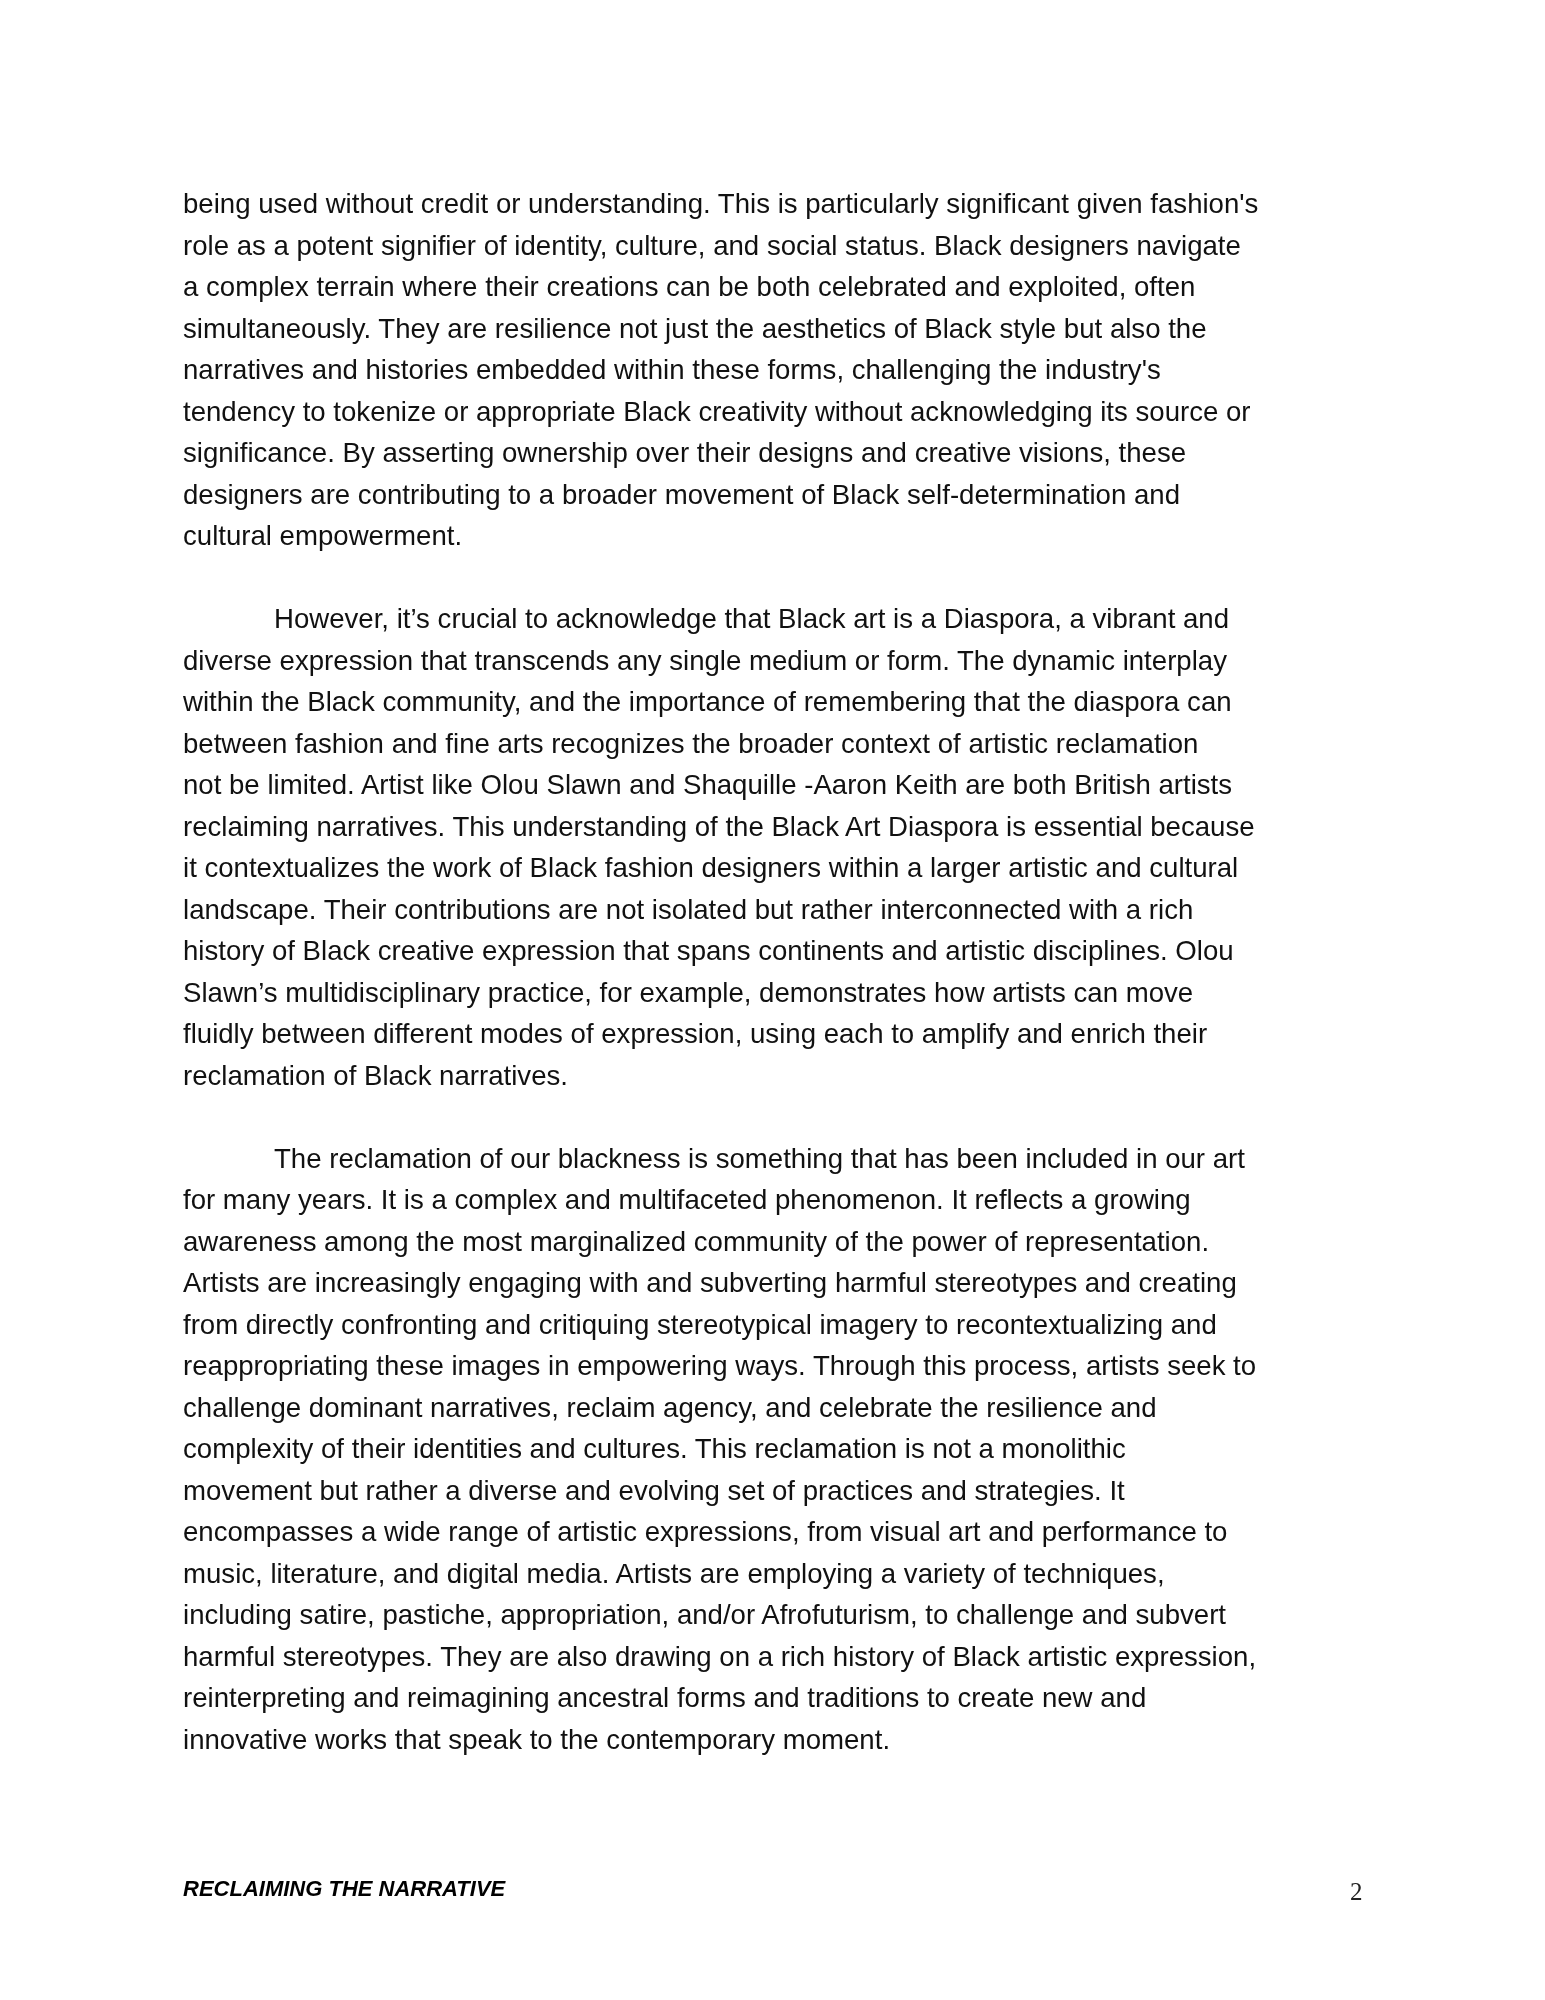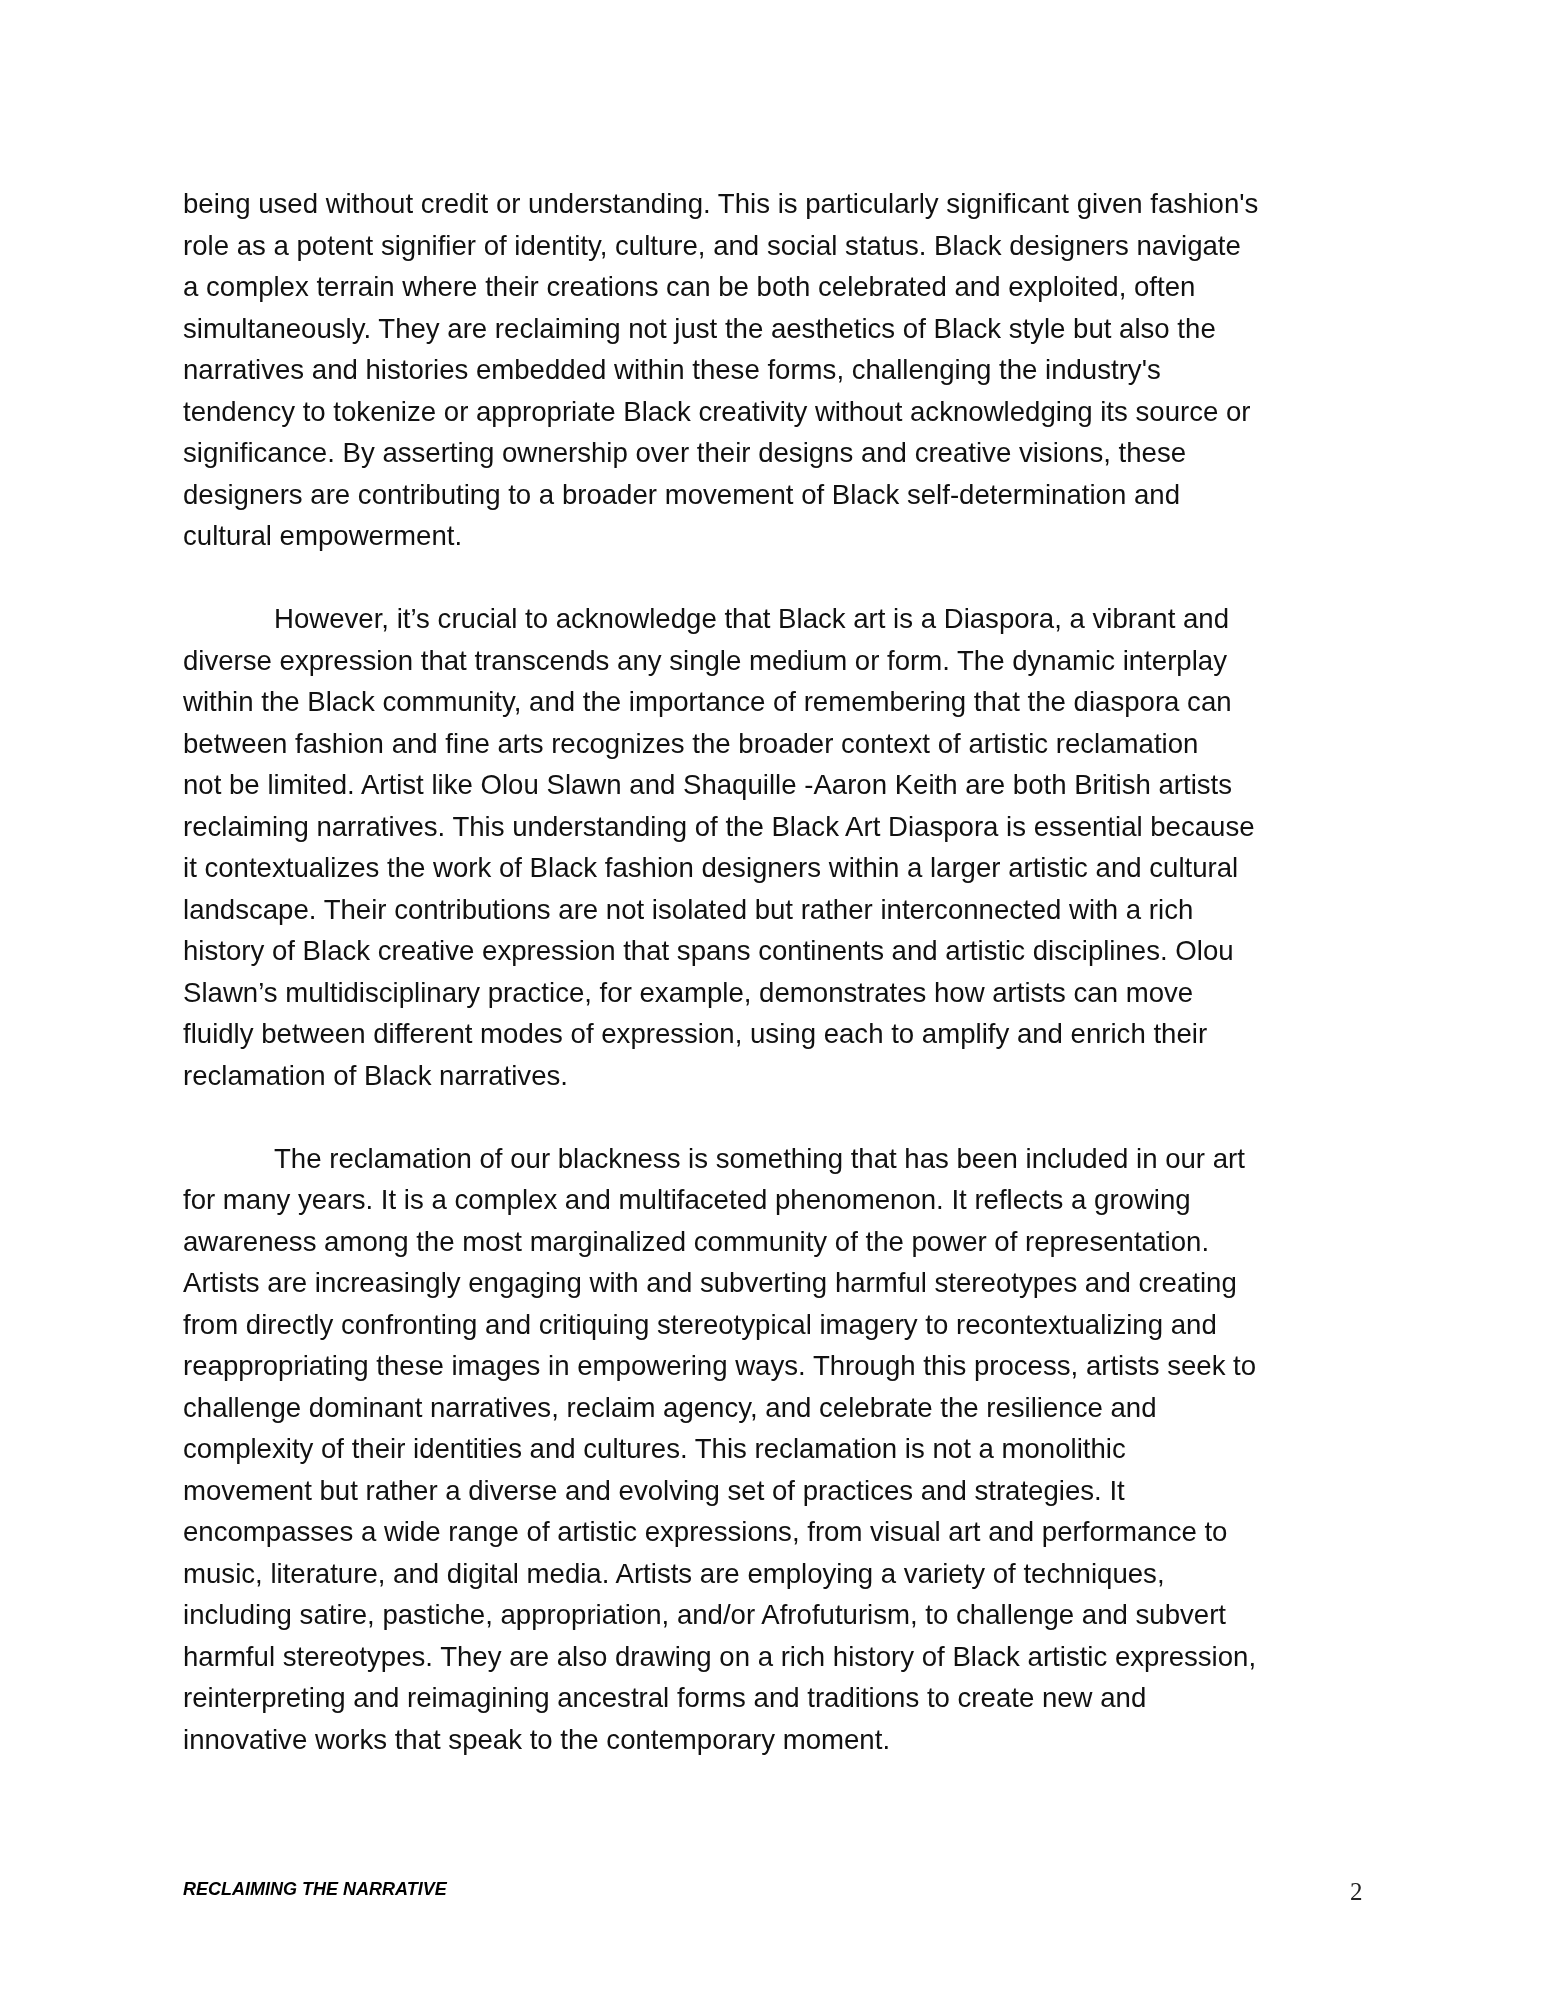--- a/index.html
+++ b/index.html
@@ -42,21 +42,21 @@
       padding-left: 91px;
       margin-top: 11px;
     }
     .footer-title {
       position: absolute;
       left: 183px;
       top: 1875px;
       font-family: "Liberation Sans", sans-serif;
       font-weight: bold;
       font-style: italic;
-      font-size: 18px;
+      font-size: 22px;
       line-height: 28px;
       color: #000000;
       white-space: nowrap;
     }
     .page-number {
       position: absolute;
       left: 1350px;
       top: 1877px;
       font-family: "Liberation Serif", serif;
       font-size: 25px;
@@ -67,21 +67,21 @@
 </head>
 <body>
 
 <div class="page">
   <div class="body-text" id="body-text" style="top: 183px;">
 
     <div class="para">
       <span class="line">being used without credit or understanding. This is particularly significant given fashion's</span>
       <span class="line">role as a potent signifier of identity, culture, and social status. Black designers navigate</span>
       <span class="line">a complex terrain where their creations can be both celebrated and exploited, often</span>
-      <span class="line">simultaneously. They are reclaiming not just the aesthetics of Black style but also the</span>
+      <span class="line">simultaneously. They are resilience not just the aesthetics of Black style but also the</span>
       <span class="line">narratives and histories embedded within these forms, challenging the industry's</span>
       <span class="line">tendency to tokenize or appropriate Black creativity without acknowledging its source or</span>
       <span class="line">significance. By asserting ownership over their designs and creative visions, these</span>
       <span class="line">designers are contributing to a broader movement of Black self-determination and</span>
       <span class="line">cultural empowerment.</span>
     </div>
 
     <div class="para">
       <span class="line indent">However, it’s crucial to acknowledge that Black art is a Diaspora, a vibrant and</span>
       <span class="line">diverse expression that transcends any single medium or form. The dynamic interplay</span>

